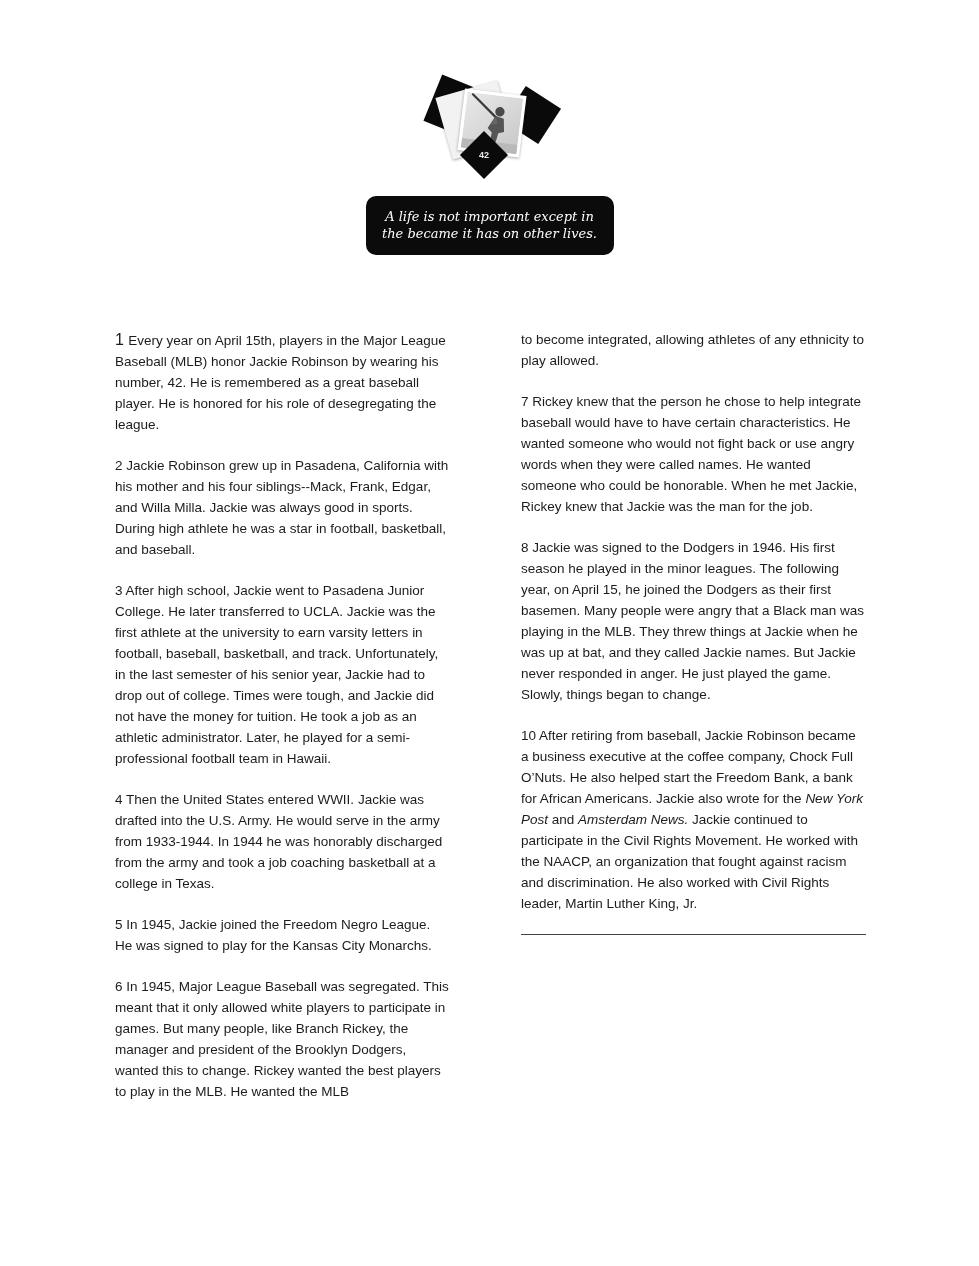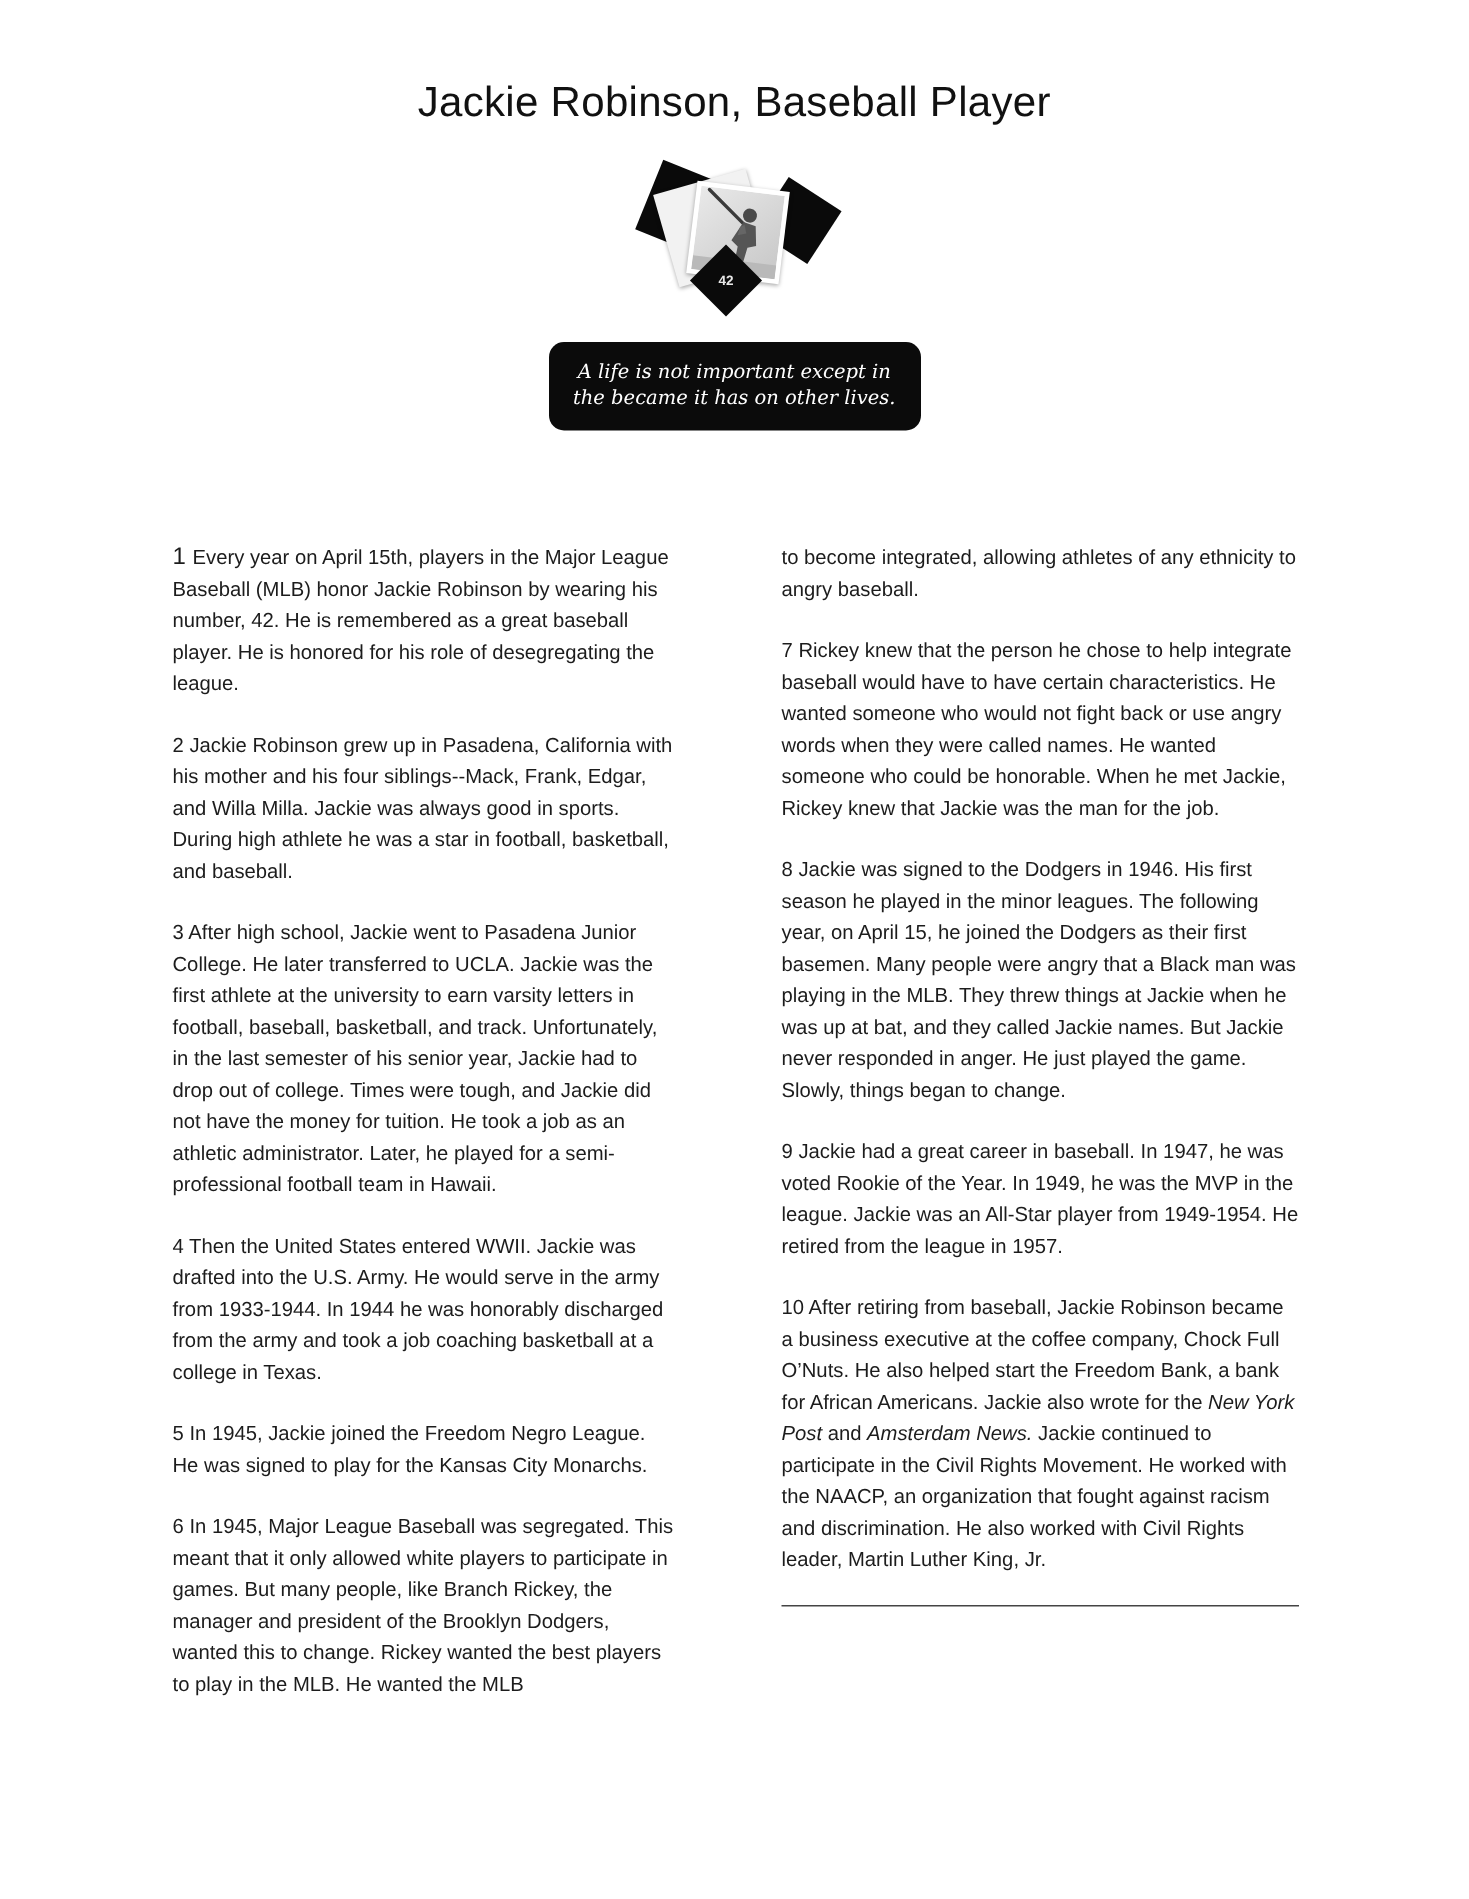--- a/index.html
+++ b/index.html
@@ -91,21 +91,20 @@
     border-top: 1px solid #444;
     width: 345px;
     margin-top: 18px;
   }
 </style>
 </head>
 <body>
 
 <div class="page">
 
-  <h1 class="title">Jackie Robinson, Baseball Player</h1>
 
   <div class="collage">
     <div class="diamond d1"></div>
     <div class="photo p2"></div>
     <div class="diamond d2"></div>
     <div class="photo p1">
       <svg viewBox="0 0 60 60">
         <defs>
           <linearGradient id="bg" x1="0" y1="0" x2="1" y2="1">
             <stop offset="0" stop-color="#e9e9e9"></stop>
@@ -133,22 +132,21 @@
   <div class="columns">
     <div class="col">
         <p class="para"><span class="para-num big">1 </span><span>Every year on April 15th, players in the Major League Baseball (MLB) honor Jackie Robinson by wearing his number, 42. He is remembered as a great baseball player. He is honored for his role of desegregating the league.</span></p>
         <p class="para"><span class="para-num">2 </span><span>Jackie Robinson grew up in Pasadena, California with his mother and his four siblings--Mack, Frank, Edgar, and Willa Milla. Jackie was always good in sports. During high athlete he was a star in football, basketball, and baseball.</span></p>
         <p class="para"><span class="para-num">3 </span><span>After high school, Jackie went to Pasadena Junior College. He later transferred to UCLA. Jackie was the first athlete at the university to earn varsity letters in football, baseball, basketball, and track. Unfortunately, in the last semester of his senior year, Jackie had to drop out of college. Times were tough, and Jackie did not have the money for tuition. He took a job as an athletic administrator. Later, he played for a semi-professional football team in Hawaii.</span></p>
         <p class="para"><span class="para-num">4 </span><span>Then the United States entered WWII. Jackie was drafted into the U.S. Army. He would serve in the army from 1933-1944. In 1944 he was honorably discharged from the army and took a job coaching basketball at a college in Texas.</span></p>
         <p class="para"><span class="para-num">5 </span><span>In 1945, Jackie joined the Freedom Negro League. He was signed to play for the Kansas City Monarchs.</span></p>
         <p class="para"><span class="para-num">6 </span><span>In 1945, Major League Baseball was segregated. This meant that it only allowed white players to participate in games. But many people, like Branch Rickey, the manager and president of the Brooklyn Dodgers, wanted this to change. Rickey wanted the best players to play in the MLB. He wanted the MLB</span></p>
       </div>
     <div class="col">
-        <p class="para"><span>to become integrated, allowing athletes of any ethnicity to angry baseball.</span></p>
+        <p class="para"><span>to become integrated, allowing athletes of any ethnicity to play allowed.</span></p>
         <p class="para"><span class="para-num">7 </span><span>Rickey knew that the person he chose to help integrate baseball would have to have certain characteristics. He wanted someone who would not fight back or use angry words when they were called names. He wanted someone who could be honorable. When he met Jackie, Rickey knew that Jackie was the man for the job.</span></p>
         <p class="para"><span class="para-num">8 </span><span>Jackie was signed to the Dodgers in 1946. His first season he played in the minor leagues. The following year, on April 15, he joined the Dodgers as their first basemen. Many people were angry that a Black man was playing in the MLB. They threw things at Jackie when he was up at bat, and they called Jackie names. But Jackie never responded in anger. He just played the game. Slowly, things began to change.</span></p>
-        <p class="para"><span class="para-num">9 </span><span>Jackie had a great career in baseball. In 1947, he was voted Rookie of the Year. In 1949, he was the MVP in the league. Jackie was an All-Star player from 1949-1954. He retired from the league in 1957.</span></p>
         <p class="para"><span class="para-num">10 </span><span>After retiring from baseball, Jackie Robinson became a business executive at the coffee company, Chock Full O’Nuts. He also helped start the Freedom Bank, a bank for African Americans. Jackie also wrote for the </span><em>New York Post</em><span> and </span><em>Amsterdam News.</em><span> Jackie continued to participate in the Civil Rights Movement. He worked with the NAACP, an organization that fought against racism and discrimination. He also worked with Civil Rights leader, Martin Luther King, Jr.</span></p>
         <hr class="footer-rule">
       </div>
   </div>
 
 </div>
 
 </body></html>

